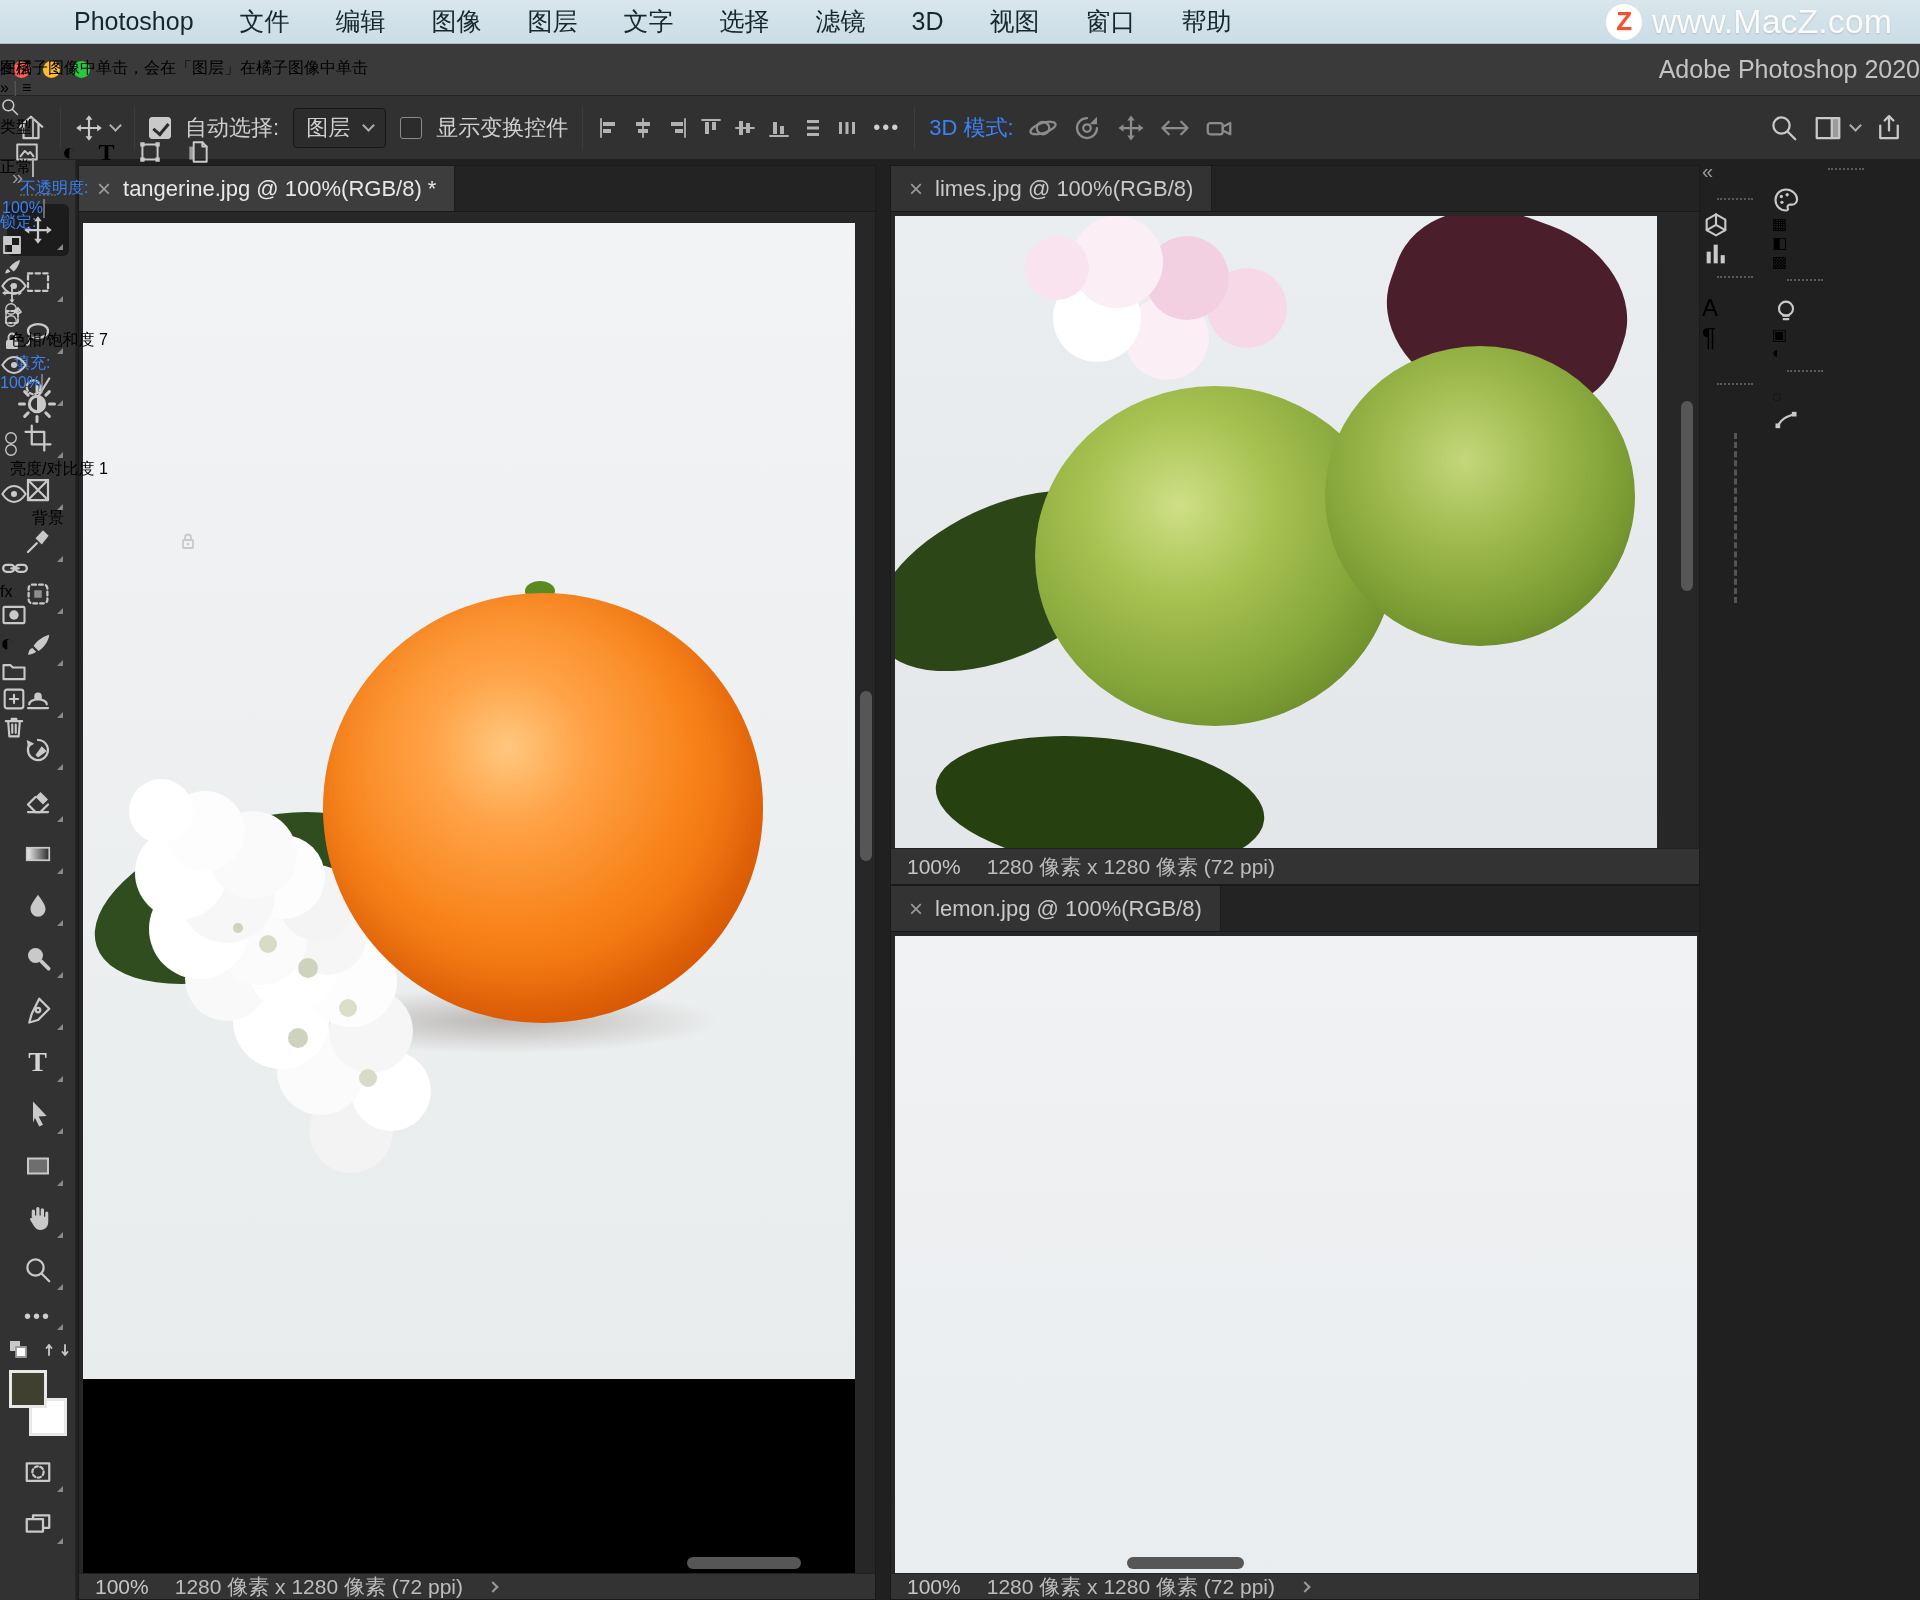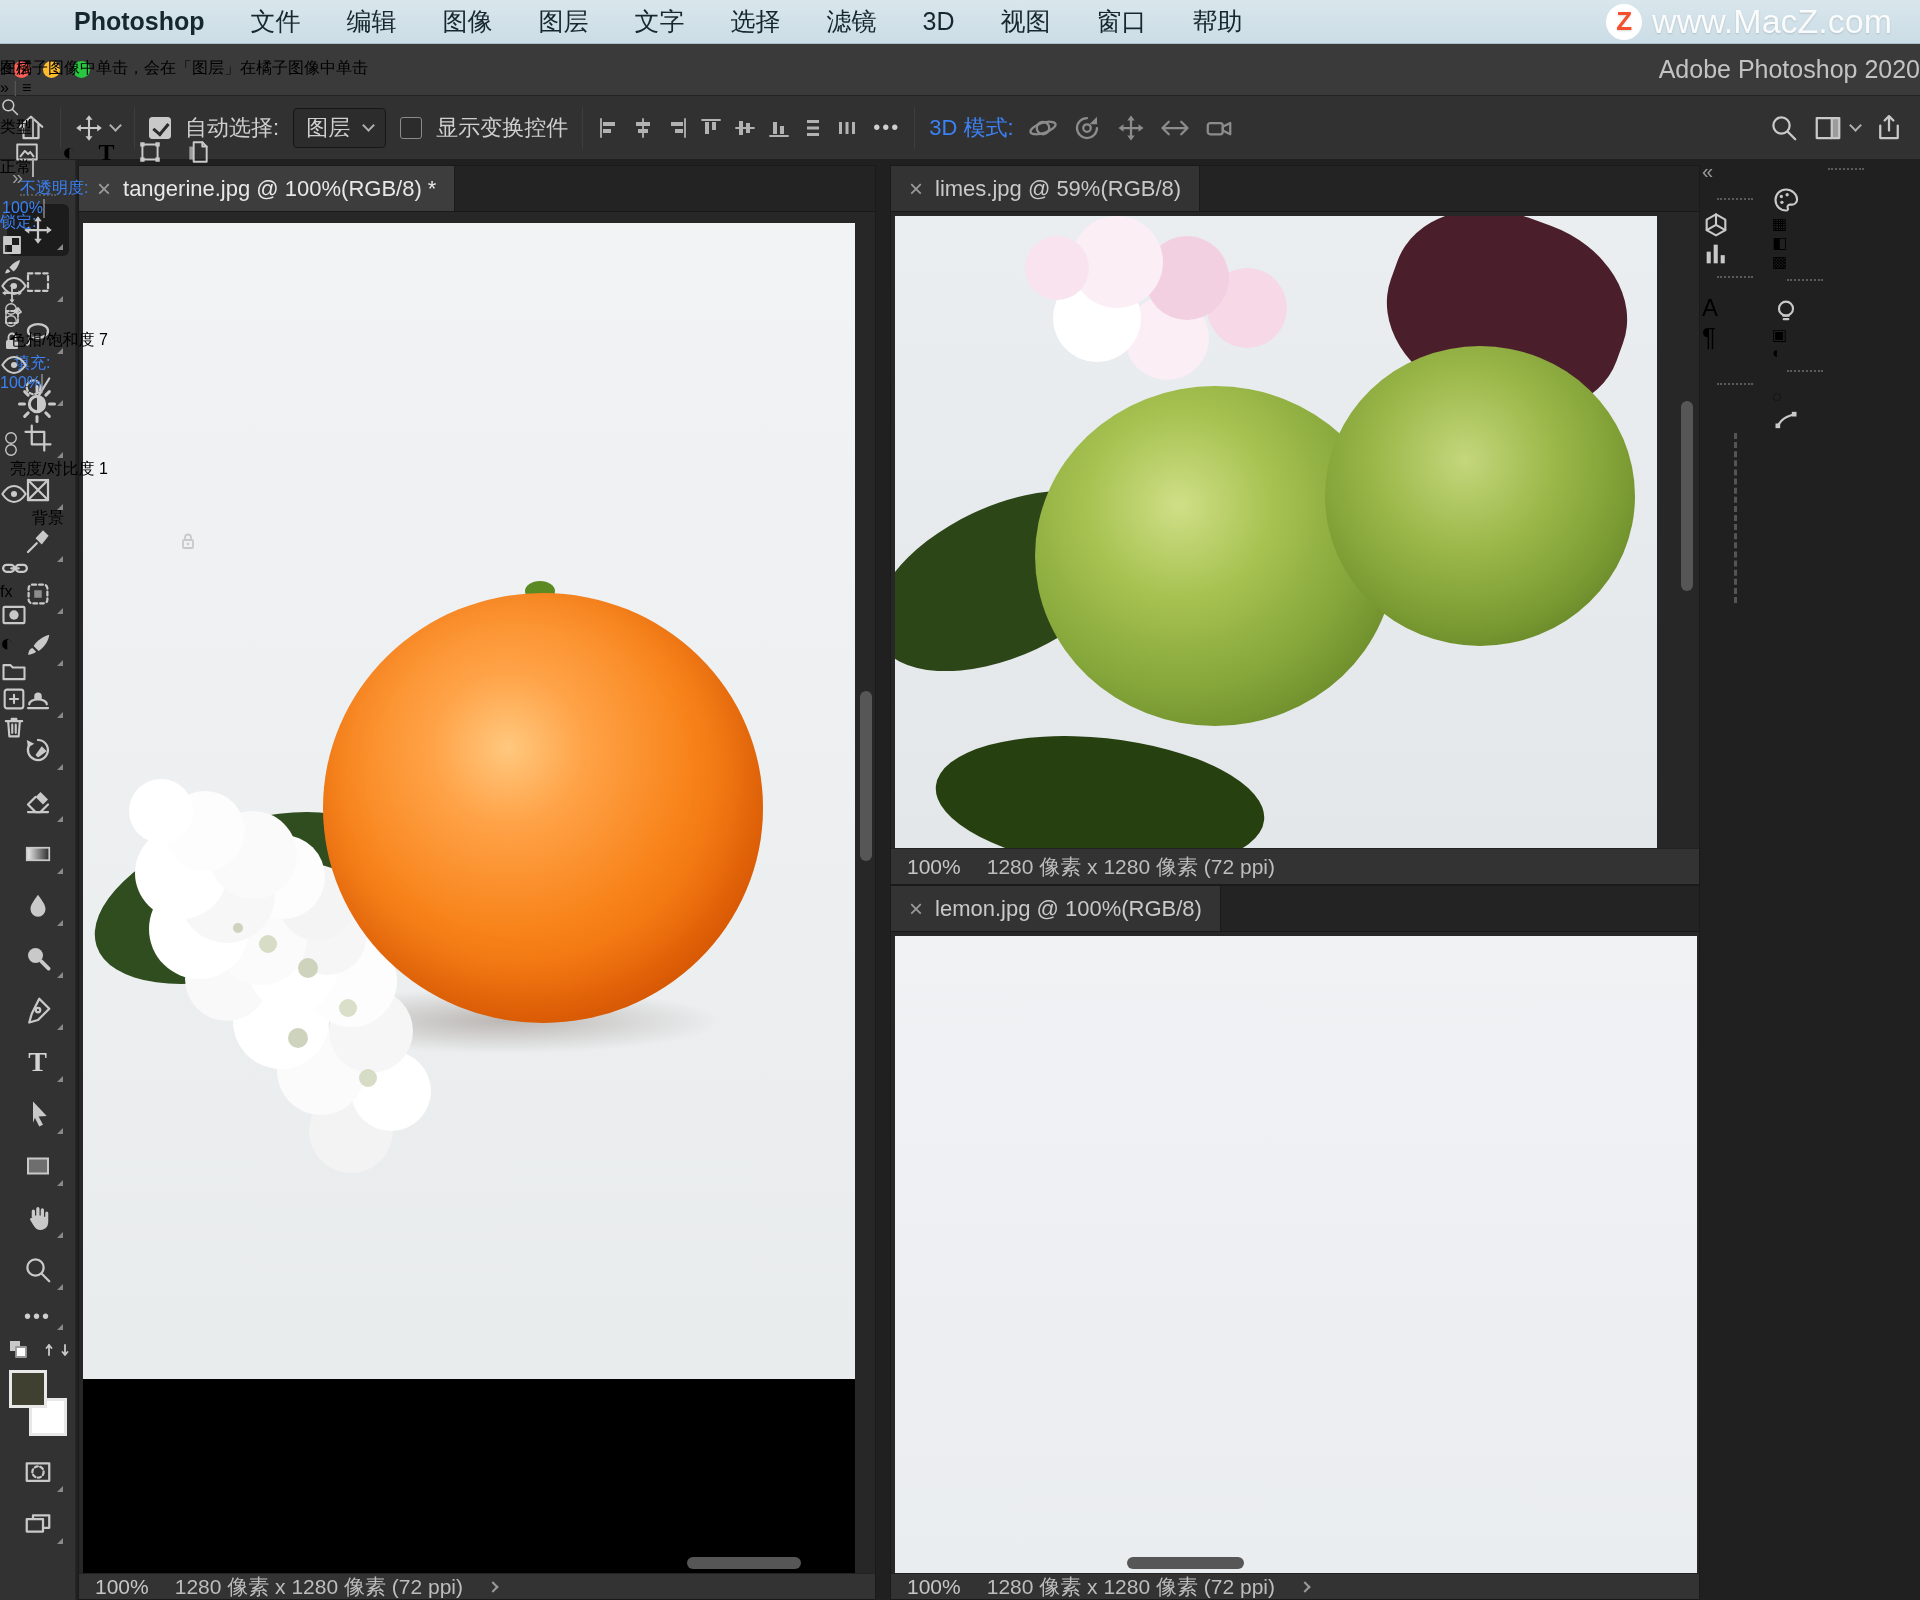--- a/index.html
+++ b/index.html
@@ -5,21 +5,21 @@
   html,body{margin:0;padding:0;background:#111;}
   *{box-sizing:border-box;font-family:"Liberation Sans","DejaVu Sans",sans-serif;}
   #stage{position:relative;width:1920px;height:1600px;overflow:hidden;background:#202020;}
   .abs{position:absolute;}
   svg.i{fill:none;stroke:#c9c9c9;stroke-width:1.8;stroke-linecap:round;stroke-linejoin:round;display:block;}
   svg.i .f{fill:#c9c9c9;stroke:none;}
   .chev{width:9px;height:9px;border-right:2px solid #aeaeae;border-bottom:2px solid #aeaeae;transform:rotate(45deg);margin-top:-4px;flex:none;}
   
   #menubar{left:0;top:0;width:1920px;height:44px;background:linear-gradient(#d9e6ec,#cbdde6);display:flex;align-items:center;gap:46px;padding:0 28px;color:#16272e;font-size:25px;border-bottom:1px solid #a9bfc9;}
   #menubar .apple{font-size:27px;}
-  #menubar .app{font-weight:bold;}
+  #menubar .app{font-weight:normal;}
   #menubar .it{cursor:default;}
   #watermark{margin-left:auto;display:flex;align-items:center;gap:10px;color:rgba(255,255,255,.92);font-size:34px;text-shadow:0 1px 2px rgba(0,0,0,.15);}
   #watermark .badge{width:36px;height:36px;border-radius:50%;background:#fff;color:#f4502e;font-weight:bold;font-size:26px;display:flex;align-items:center;justify-content:center;}
   
   #titlebar{left:0;top:44px;width:1920px;height:52px;background:#3a3a3a;border-bottom:1px solid #232323;display:flex;align-items:center;}
   .tl{width:17px;height:17px;border-radius:50%;margin-left:13px;}
   #titlebar .title{position:absolute;left:13px;right:0;text-align:right;color:#c3c3c3;font-size:25px;}
   
   #optionsbar{left:0;top:96px;width:1920px;height:64px;background:#313131;border-bottom:1px solid #1f1f1f;display:flex;align-items:center;color:#cfcfcf;font-size:22px;gap:14px;padding:0 16px;}
   .vsep{width:1px;height:42px;background:#252525;border-right:1px solid #3d3d3d;flex:none;}
@@ -454,21 +454,21 @@
       <span>100%</span>
       <span class="dimtxt">1280 像素 x 1280 像素 (72 ppi)</span>
       <span class="sb-chev"></span>
     </div>
   </div>
 
   <div class="abs docwin" style="left:890px;top:165px;width:810px;height:720px">
     <div class="tabbar">
       <div class="tab">
         <span class="x">×</span>
-        <span>limes.jpg @ 59%(RGB/8)</span>
+        <span>limes.jpg @ 100%(RGB/8)</span>
       </div>
     </div>
     <div class="canvas" style="left:4px;top:50px;width:762px;height:632px;background:linear-gradient(#ebeef1,#e3e7ea)">
       <div class="art l-foliage"></div>
       <div class="art l-leafL"></div>
       <div class="art l-leafB"></div>
       <div class="art l-lime1"></div>
       <div class="art l-lime2"></div>
       <div class="art l-blossoms"></div>
       <div class="art l-flower" style="left:250px;bottom:-36px;width:210px;height:190px;border-radius:50%"></div>

